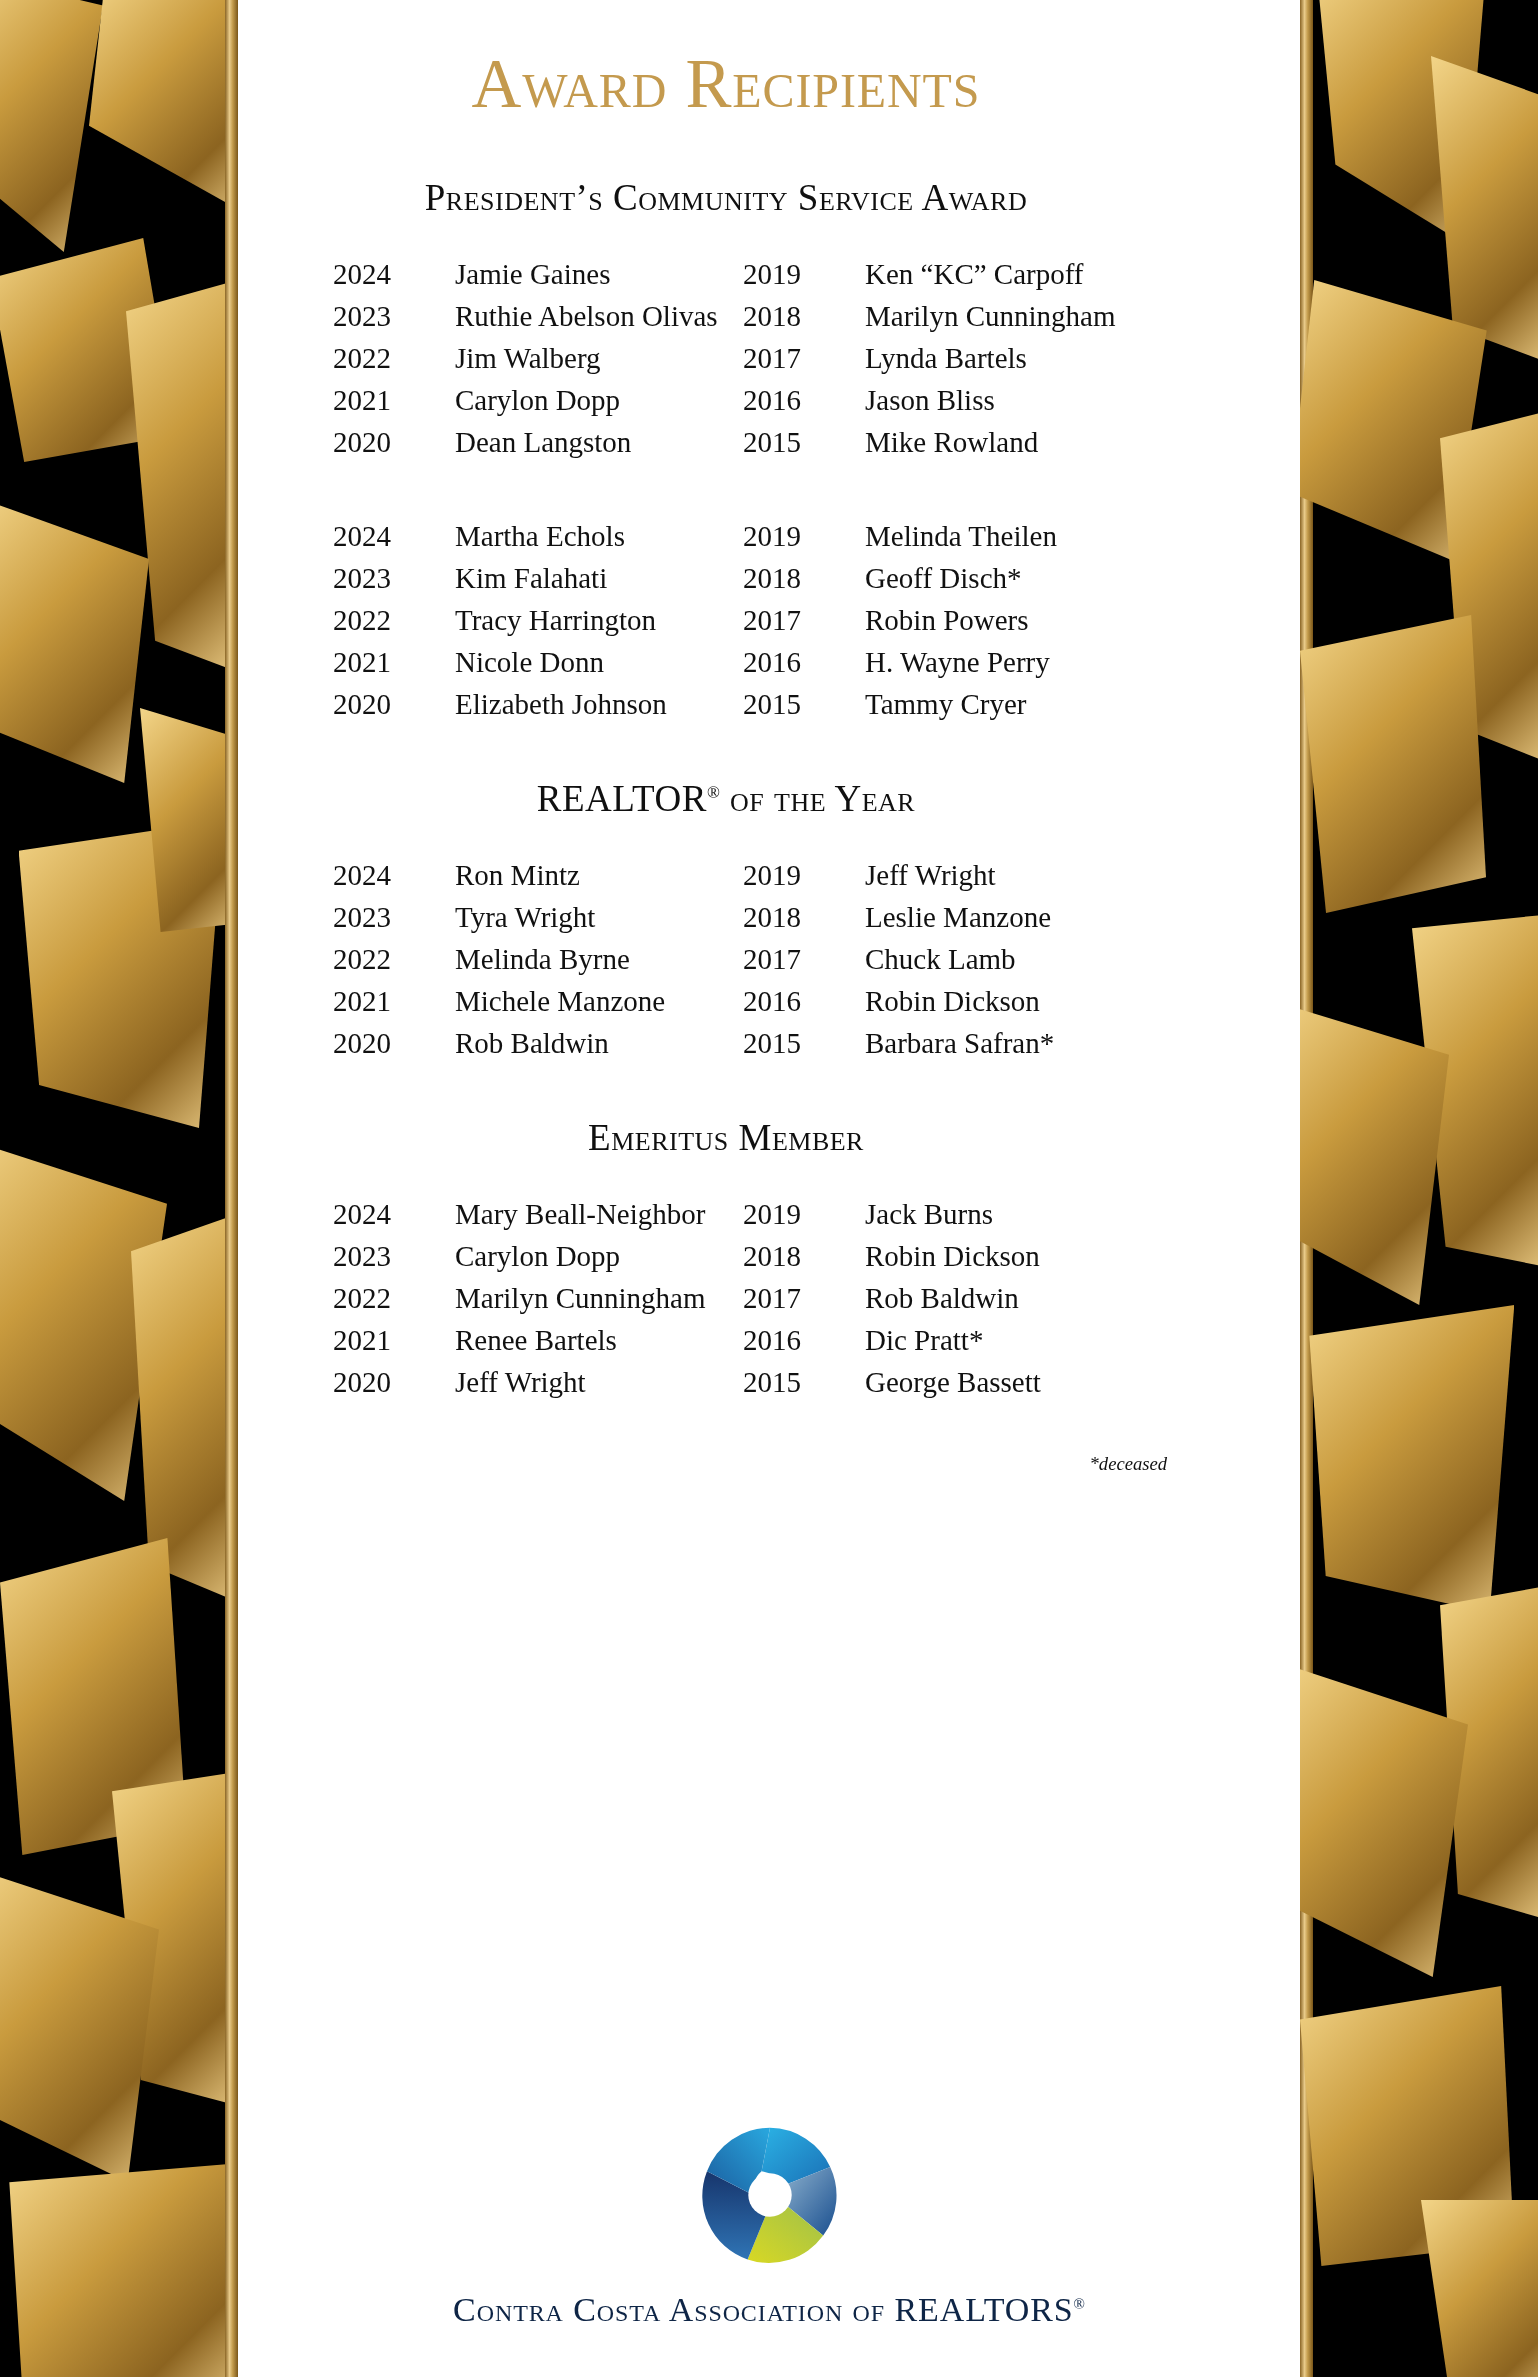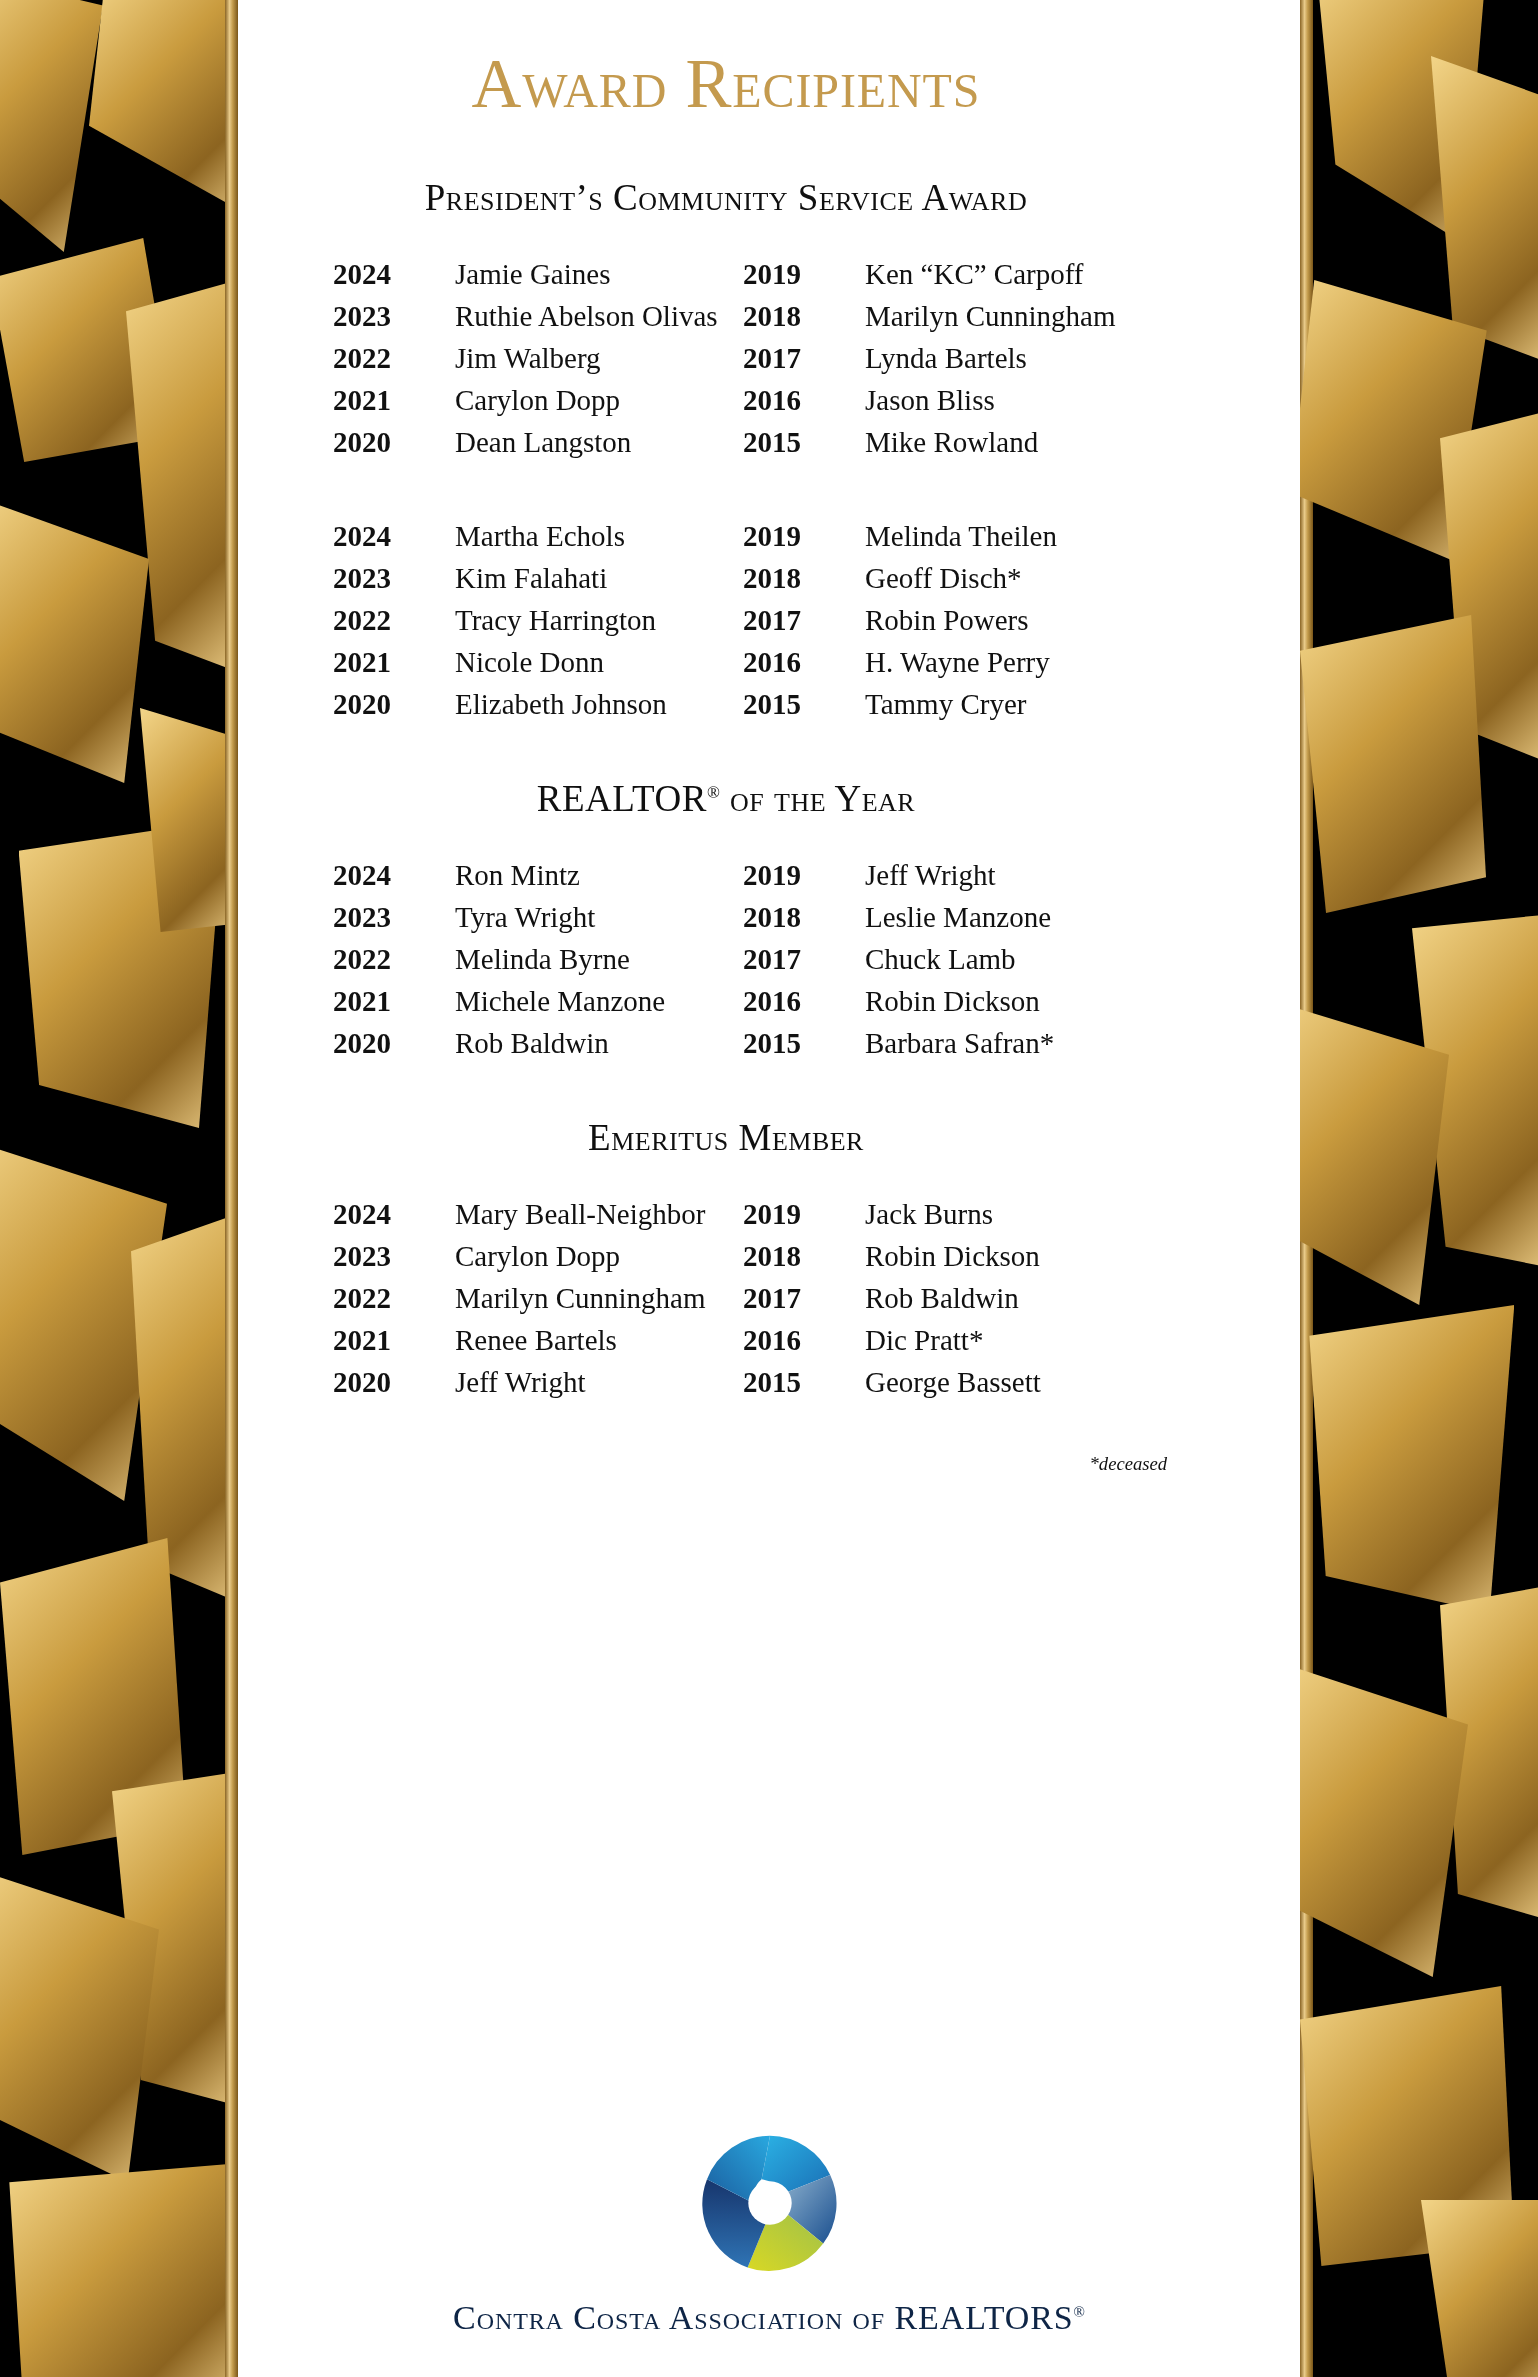--- a/index.html
+++ b/index.html
@@ -100,40 +100,39 @@
     display: flex;
     font-size: 29px;
     color: #111111;
     line-height: 42px;
     white-space: nowrap;
   }
   .row .year {
     width: 98px;
     flex: none;
     padding-left: 17px;
-    font-weight: bold;
   }
   .row .name {
     flex: 1;
     margin-left: 24px;
   }
 
   .deceased-note {
     text-align: right;
     padding-right: 47px;
     margin-top: 50px;
     font-style: italic;
     font-size: 18.6px;
     color: #101010;
   }
 
   
   .footer {
     position: absolute;
-    bottom: 40px;
+    bottom: 48px;
     left: 0;
     width: 1063px;
     text-align: center;
   }
   .logo-wrap {
     display: flex;
     justify-content: center;
     margin-bottom: 26px;
   }
   .org-name {

